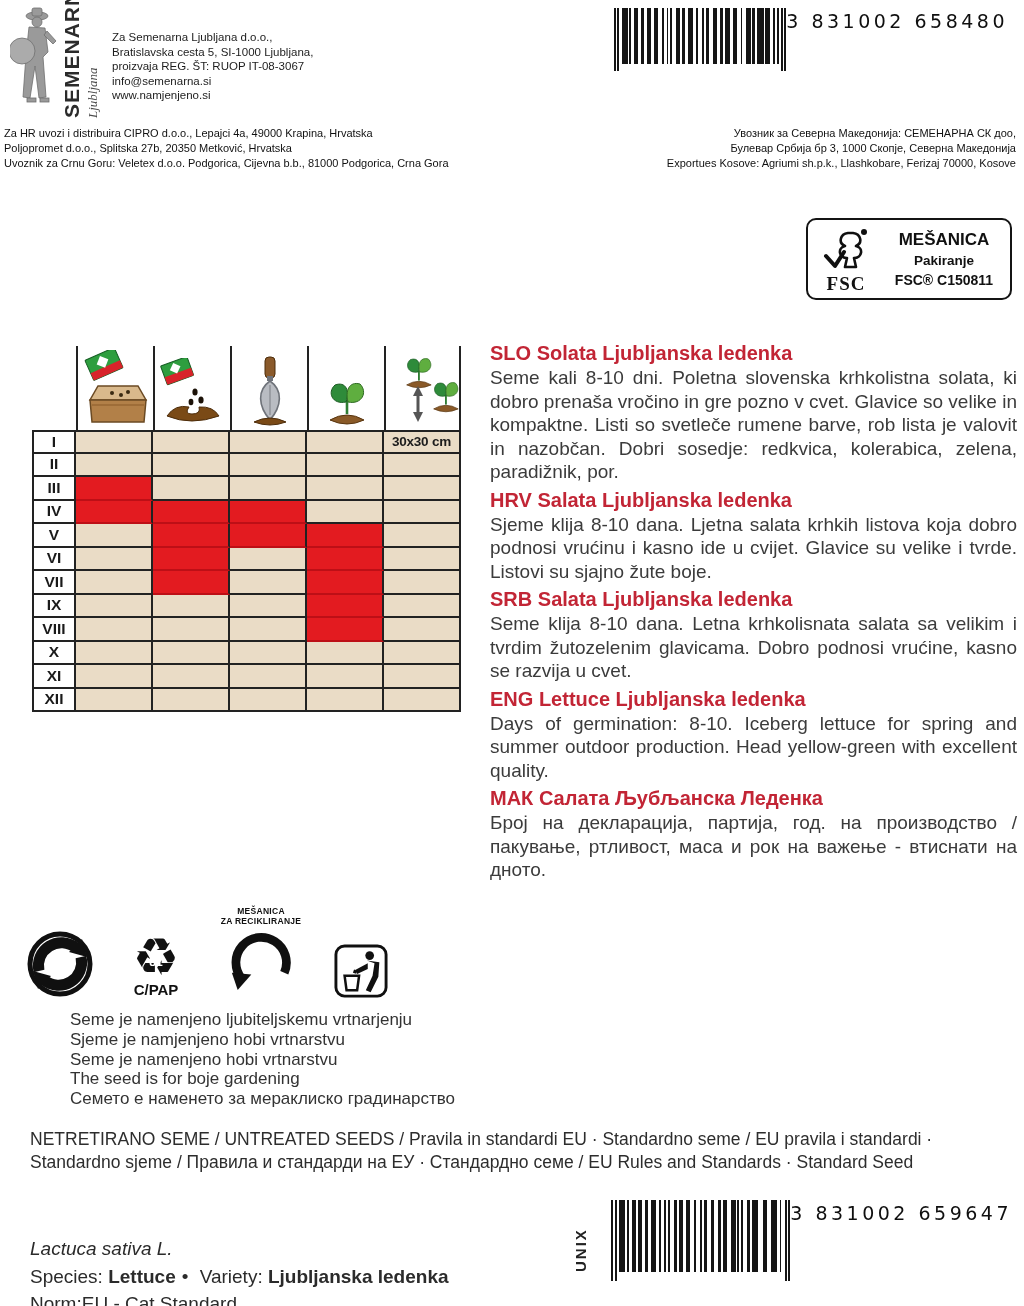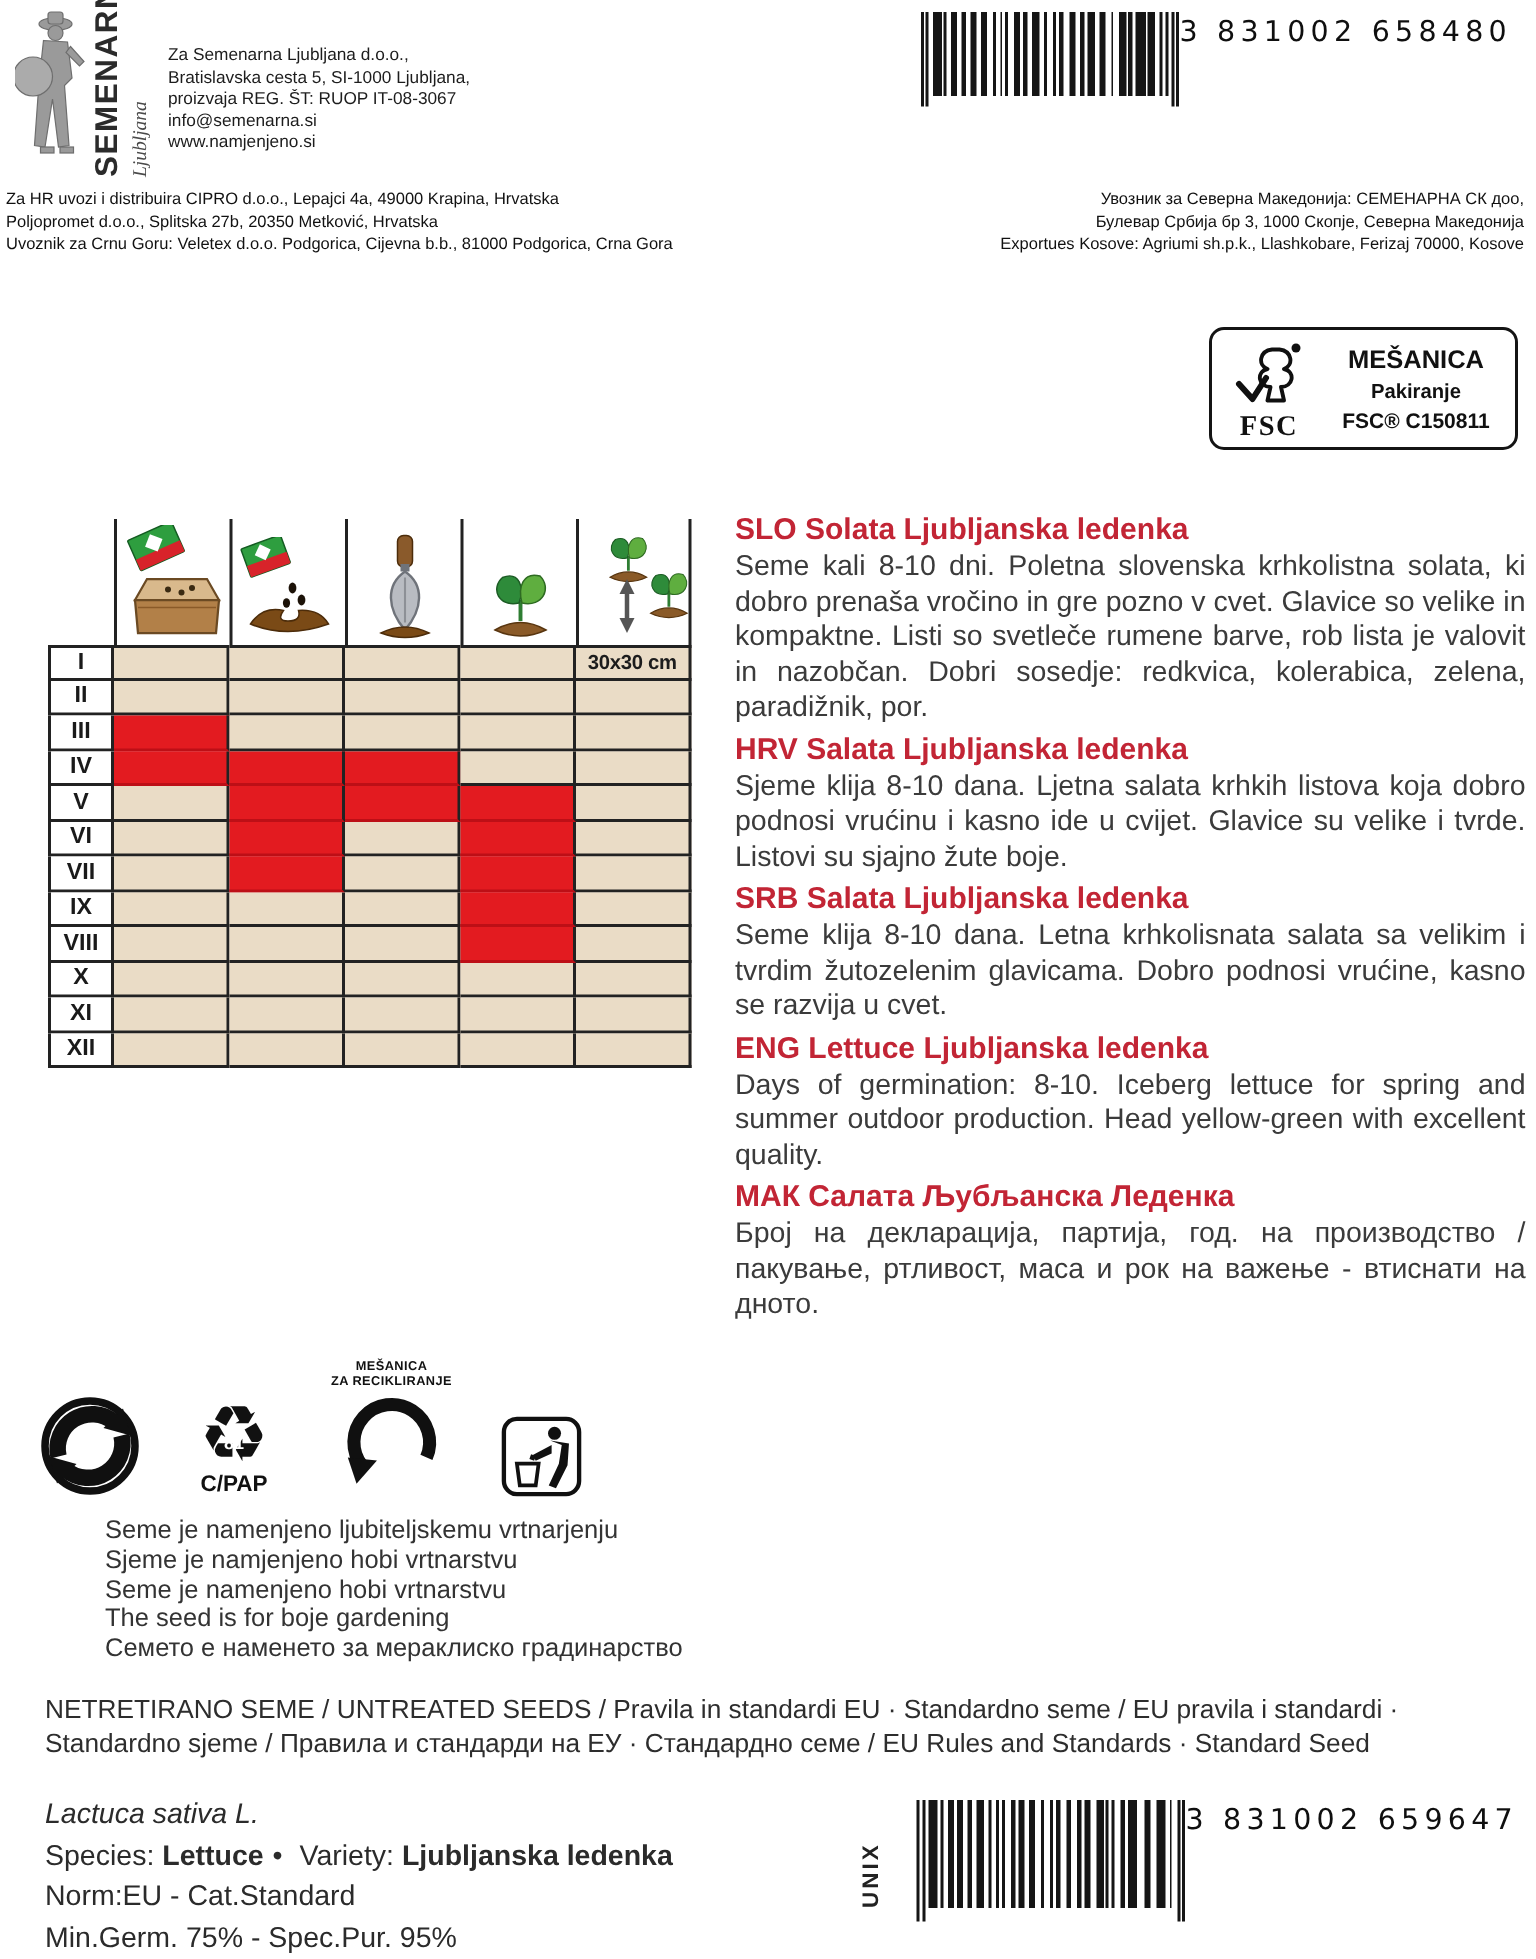--- a/index.html
+++ b/index.html
@@ -64,21 +64,21 @@
   .mobius{font-size:52px;line-height:52px;color:#111;font-family:"DejaVu Sans",sans-serif;}
   .mob-num{position:absolute;left:0;right:0;top:24px;font-size:12px;font-weight:bold;color:#fff;}
   .mob-mat{font-weight:bold;font-size:15px;color:#111;margin-top:-2px;}
   .circ-wrap{text-align:center;width:86px;}
   .circ-caption{font-size:8.5px;font-weight:bold;line-height:9.5px;color:#111;letter-spacing:.3px;margin-bottom:2px;}
 
   
   .hobby{position:absolute;left:30px;top:1010px;font-size:17px;line-height:19.8px;color:#333;margin-left:40px;}
   .untreated{position:absolute;left:30px;top:1128px;width:988px;font-size:17.5px;line-height:23px;color:#2d2d2d;}
   .bottom-left{position:absolute;left:30px;top:1196px;font-size:19px;line-height:27.5px;color:#2b2b2b;}
-  .latin{font-style:italic;}
+  .latin{font-style:italic;margin-top:39px;}
   .b{font-weight:bold;}
   .sep{margin:0 6px;}
   .bc-bottom{position:absolute;right:12px;top:1192px;flex-direction:row;align-items:flex-end;display:flex;}
   .unix-vert{writing-mode:vertical-rl;transform:rotate(180deg);font-size:15px;font-weight:bold;
              letter-spacing:2px;color:#222;margin-right:8px;height:80px;}
 </style>
 </head>
 <body>
 
 <div class="sheet">

